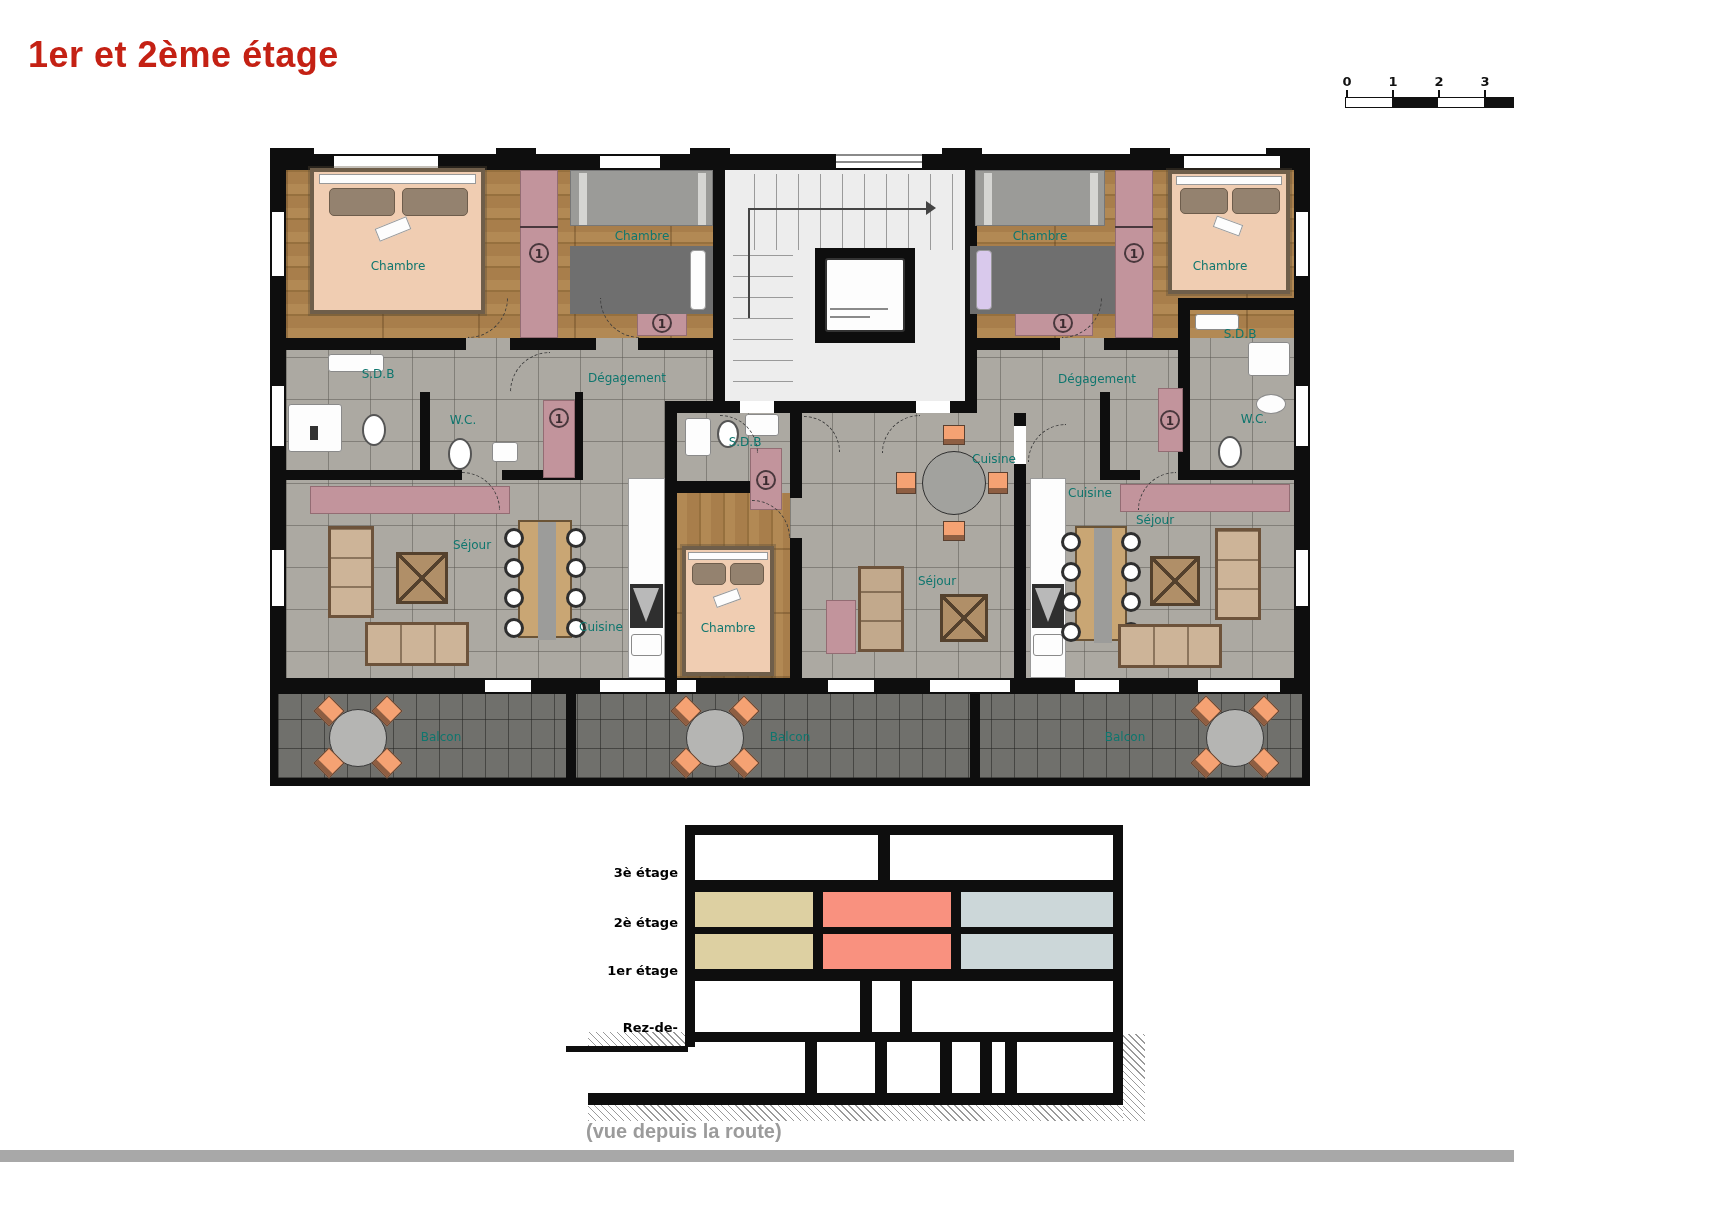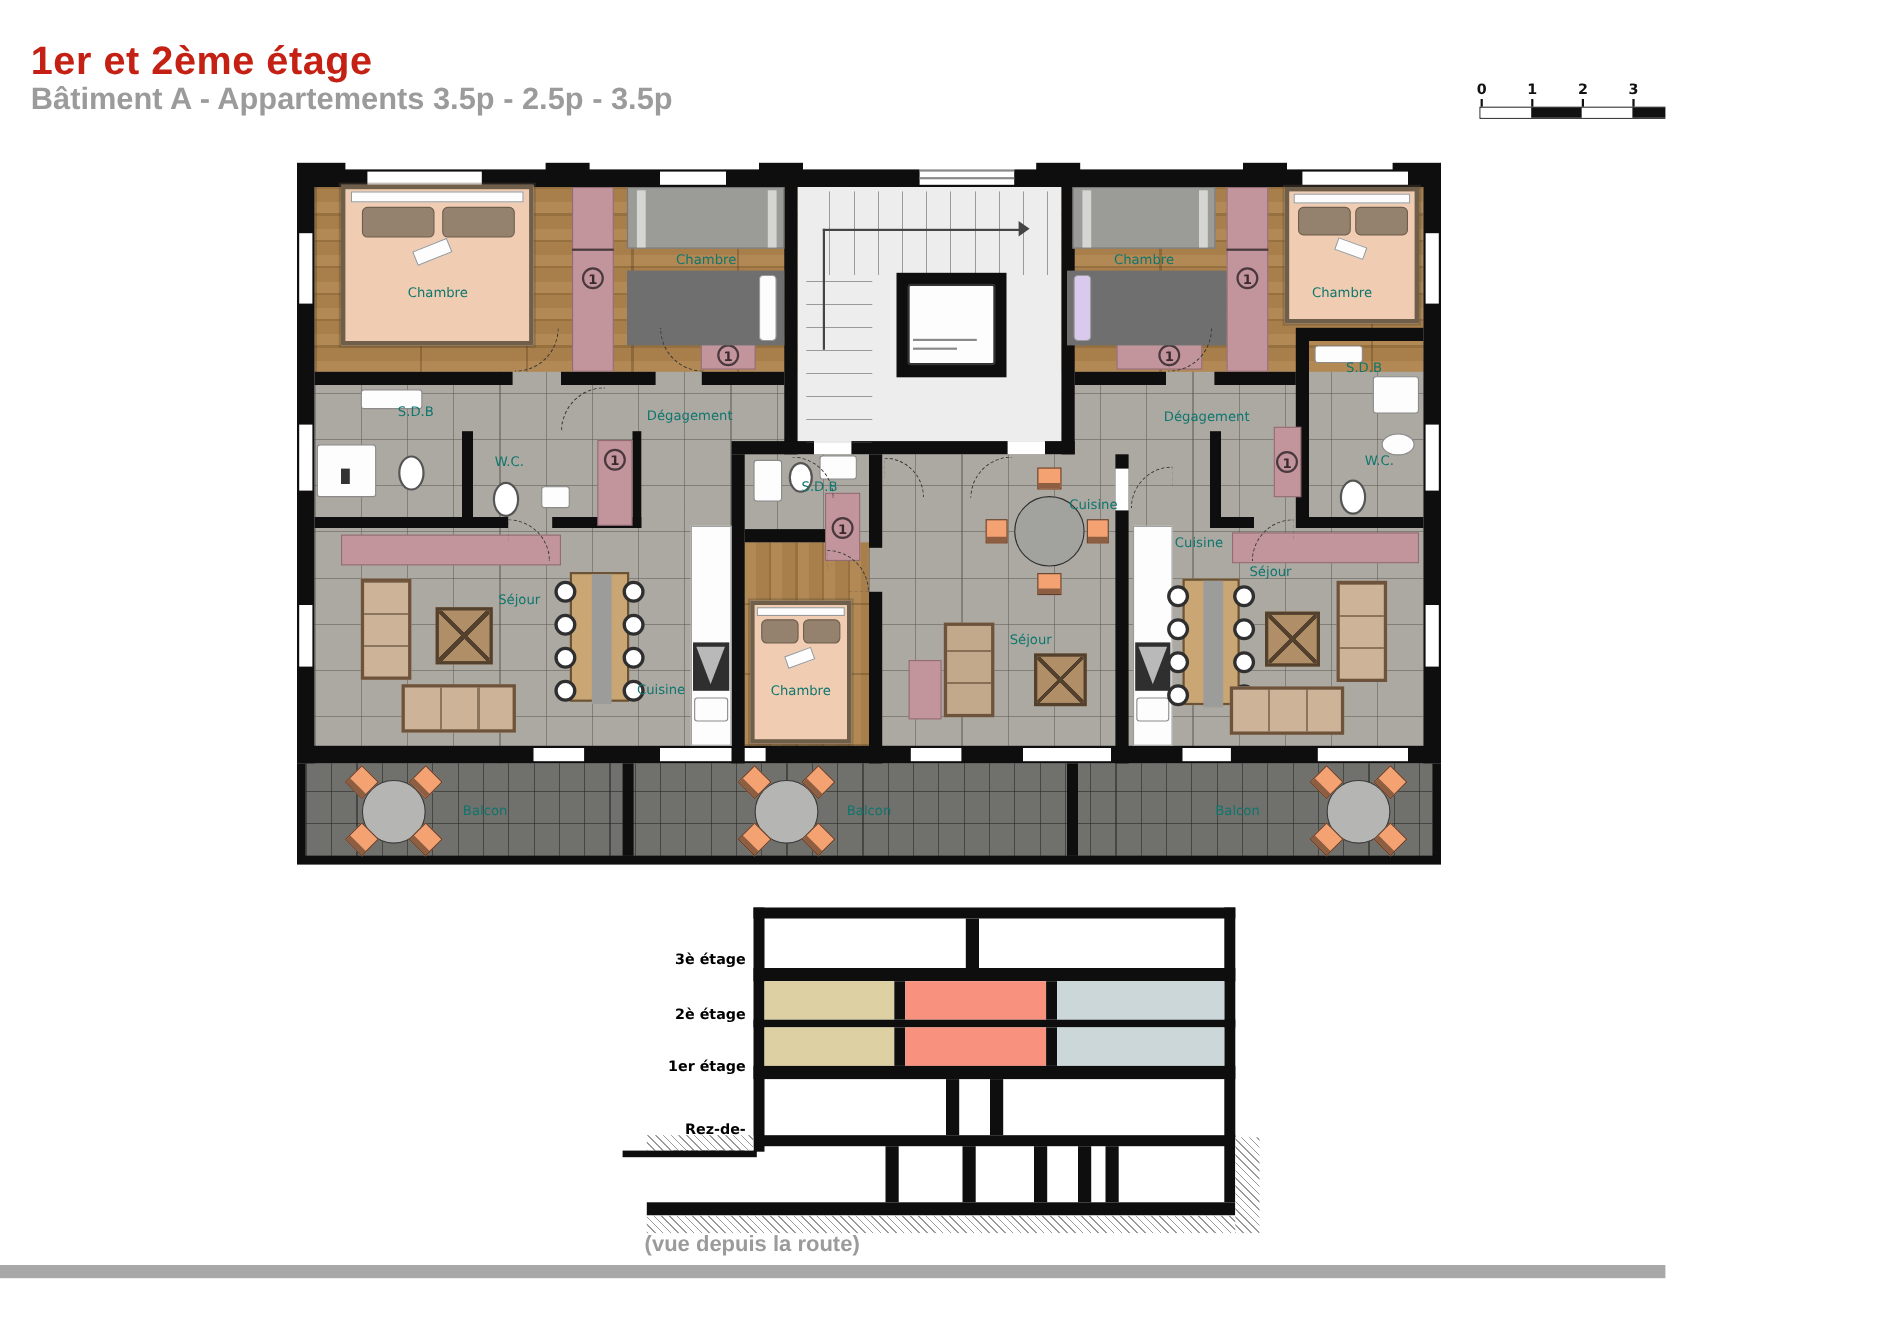--- a/index.html
+++ b/index.html
@@ -80,21 +80,20 @@
   .caption{position:absolute;font:700 20px "Liberation Sans",sans-serif;color:#9b9b9b;}
   .fbar{left:0;top:1150px;width:1693px;height:12px;background:#a8a8a8;}
   .brand{left:1545px;top:1160px;width:150px;text-align:right;font:26px "DejaVu Sans Mono",monospace;color:#111;letter-spacing:2px;}
 </style>
 </head>
 <body>
 
 <div class="page">
 
   <div class="abs title">1er et 2ème étage</div>
-  <div class="abs subtitle">Bâtiment A - Appartements 3.5p - 2.5p - 3.5p</div>
 
   <div class="abs scale">
     <span class="sn" style="left:4px">0</span>
     <span class="sn" style="left:50px">1</span>
     <span class="sn" style="left:96px">2</span>
     <span class="sn" style="left:142px">3</span>
     <span class="sn" style="left:188px">4</span>
     <span class="sn" style="left:236px">5m</span>
     <div class="tickmark" style="left:3px"></div>
     <div class="tickmark" style="left:49px"></div>

